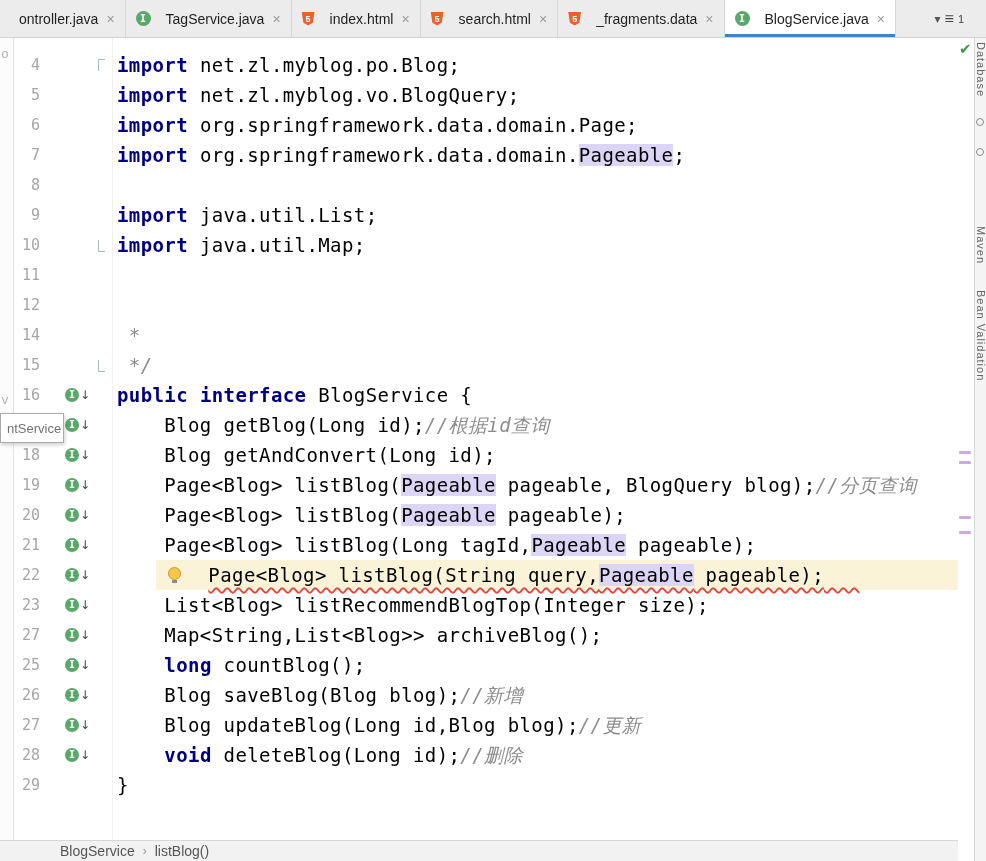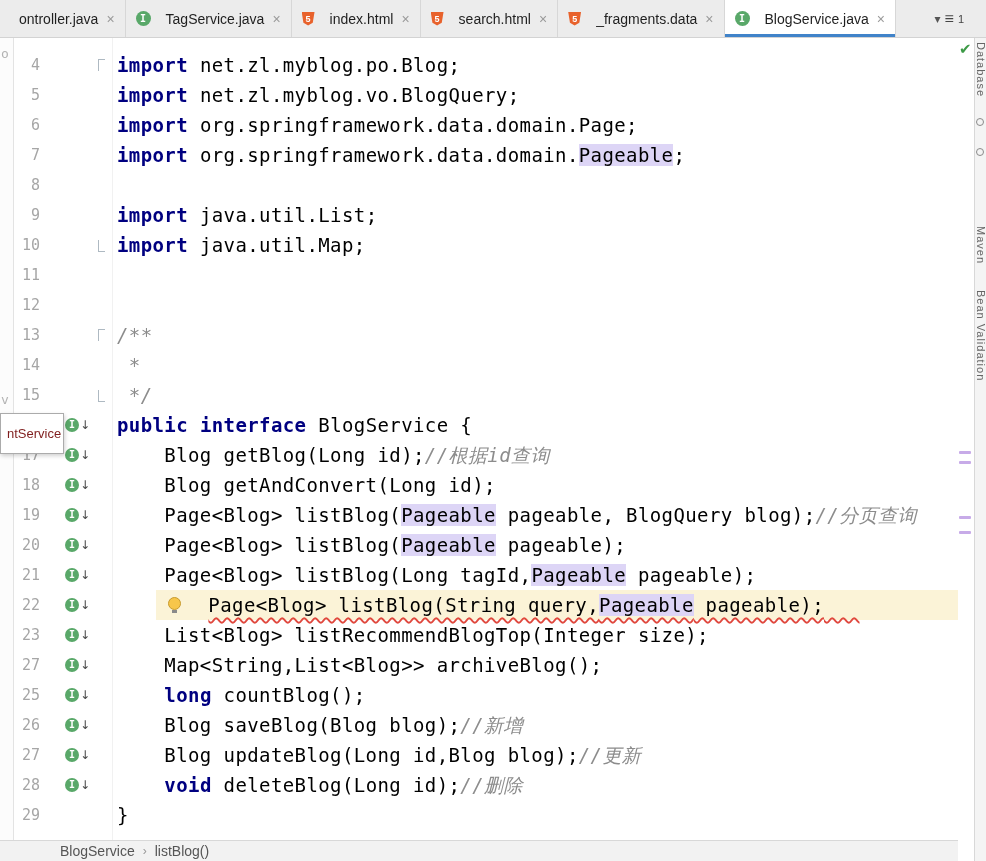--- a/index.html
+++ b/index.html
@@ -72,24 +72,24 @@
   .s-error { text-decoration:underline wavy #E0483E;
              text-decoration-thickness:1.5px; text-underline-offset:5px; }
   .s-errhl { background:#DDD5F6; text-decoration:underline wavy #E0483E;
              text-decoration-thickness:1.5px; text-underline-offset:5px; }
 
   .bulb { position:absolute; left:12px; top:7px; width:13px; height:13px;
           border-radius:7px; background:#F7C64A; border:1px solid #C79A2E; }
   .bulb::after { content:""; position:absolute; left:3px; bottom:-4px;
                  width:5px; height:3px; background:#8A8A8A; }
 
-  .overlay-hint { position:absolute; left:0; top:413px; width:64px; height:41px;
+  .overlay-hint { position:absolute; left:0; top:413px; width:64px; height:30px;
                   background:#fff; border:1px solid #ABABAB;
                   box-shadow:1px 2px 4px rgba(0,0,0,.18); z-index:12;
-                  font-size:13px; color:#7f1d1d; display:flex; align-items:center;
+                  font-size:13px; color:#737373; display:flex; align-items:center;
                   padding-left:6px; }
 
   
   .scrollcol { position:absolute; left:958px; top:38px; width:16px; height:802px;
                background:#fff; z-index:5; }
   .ok-check { position:absolute; left:1px; top:2px; color:#3C9A46;
               font:15px "DejaVu Sans", sans-serif; }
   .stripe-mark { position:absolute; left:1px; width:12px; height:3px;
                  background:#C7ABE8; border-radius:1px; }
 
@@ -206,26 +206,20 @@
           <div class="cell-fold"></div>
           <div class="cell-code"></div>
         </div>
         <div class="row">
           <div class="cell-num">12</div>
           <div class="cell-icon"></div>
           <div class="cell-fold"></div>
           <div class="cell-code"></div>
         </div>
         <div class="row">
-          <div class="cell-num">13</div>
-          <div class="cell-icon"></div>
-          <div class="cell-fold fold-top"></div>
-          <div class="cell-code"><span class="s-comment">/**</span></div>
-        </div>
-        <div class="row">
           <div class="cell-num">14</div>
           <div class="cell-icon"></div>
           <div class="cell-fold"></div>
           <div class="cell-code"><span class="s-comment"> *</span></div>
         </div>
         <div class="row">
           <div class="cell-num">15</div>
           <div class="cell-icon"></div>
           <div class="cell-fold fold-bot"></div>
           <div class="cell-code"><span class="s-comment"> */</span></div>

